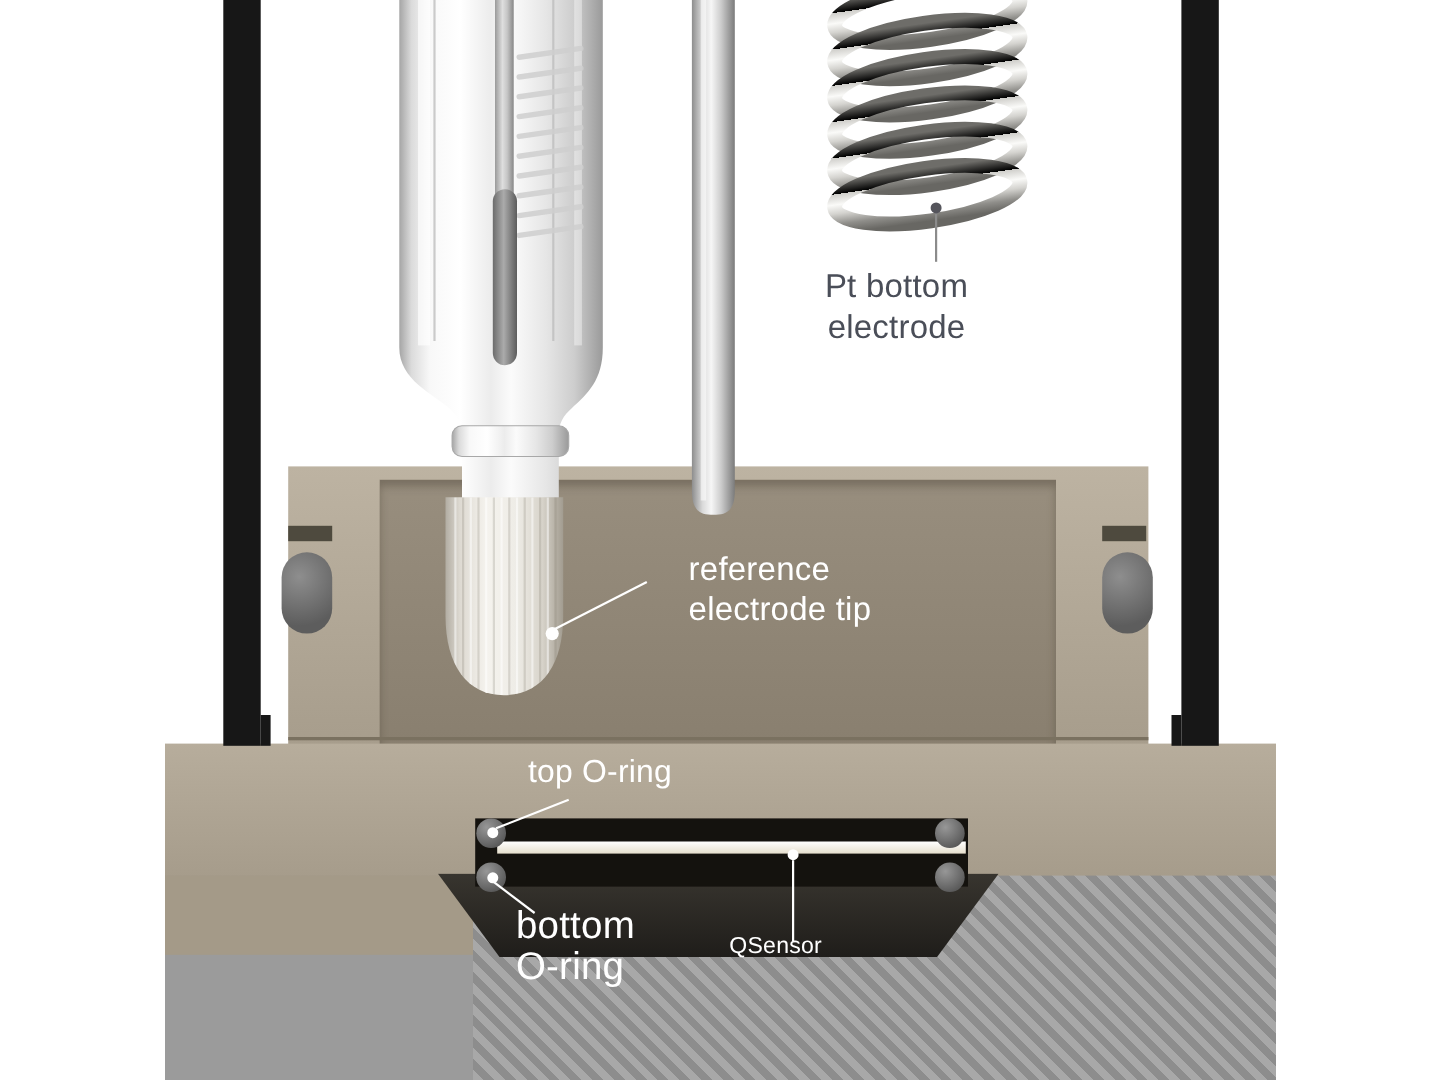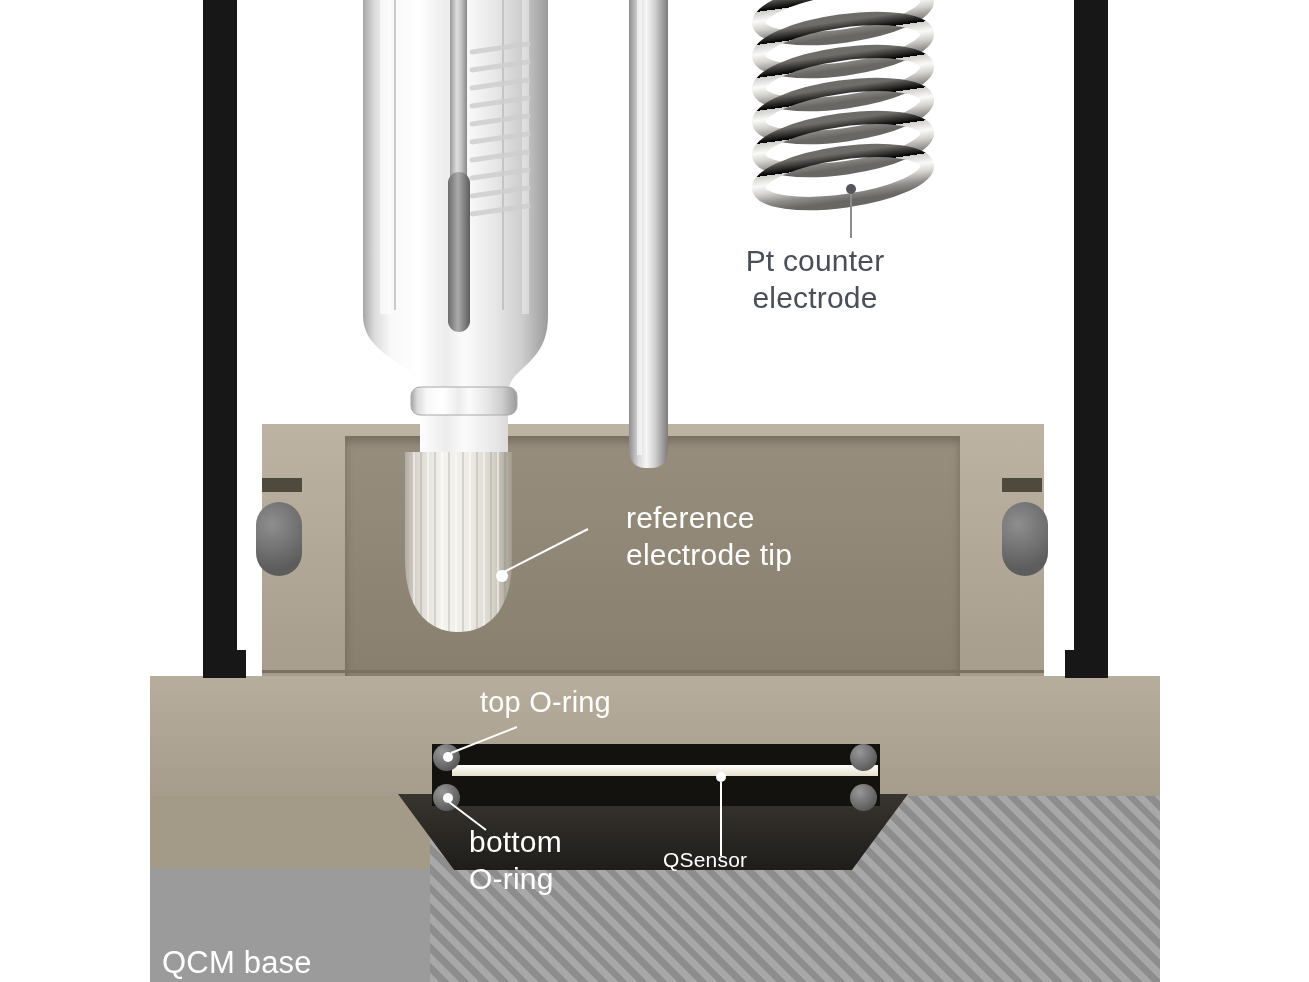--- a/index.html
+++ b/index.html
@@ -175,28 +175,27 @@
     <line x1="451" y1="753" x2="517" y2="727" stroke="#ffffff" stroke-width="2"></line>
     <circle cx="448" cy="757" r="5" fill="#ffffff"></circle>
 
     <line x1="449" y1="802" x2="486" y2="830" stroke="#ffffff" stroke-width="2"></line>
     <circle cx="448" cy="798" r="5" fill="#ffffff"></circle>
 
     <line x1="721" y1="782" x2="721" y2="856" stroke="#ffffff" stroke-width="2"></line>
     <circle cx="721" cy="777" r="5" fill="#ffffff"></circle>
   </svg>
 
-  <div class="label" style="left:715px;top:242px;width:200px;text-align:center;color:#4a4e58;font-size:30px;line-height:37px;">Pt counter
+  <div class="label" style="left:715px;top:242px;width:200px;text-align:center;color:#4a4e58;font-size:30px;line-height:37px;">Pt bottom
 electrode</div>
 
   <div class="label" style="left:626px;top:499px;font-size:30px;line-height:37px;">reference
 electrode tip</div>
 
   <div class="label" style="left:480px;top:686px;font-size:29px;">top O-ring</div>
 
-  <div class="label" style="left:469px;top:823px;font-size:30px;line-height:37px;">bottom
+  <div class="label" style="left:469px;top:823px;font-size:35px;line-height:37px;">bottom
 O-ring</div>
 
   <div class="label" style="left:663px;top:848px;font-size:21px;">QSensor</div>
 
-  <div class="label" style="left:162px;top:945px;font-size:31px;">QCM base</div>
 
 </div>
 
 </body></html>

